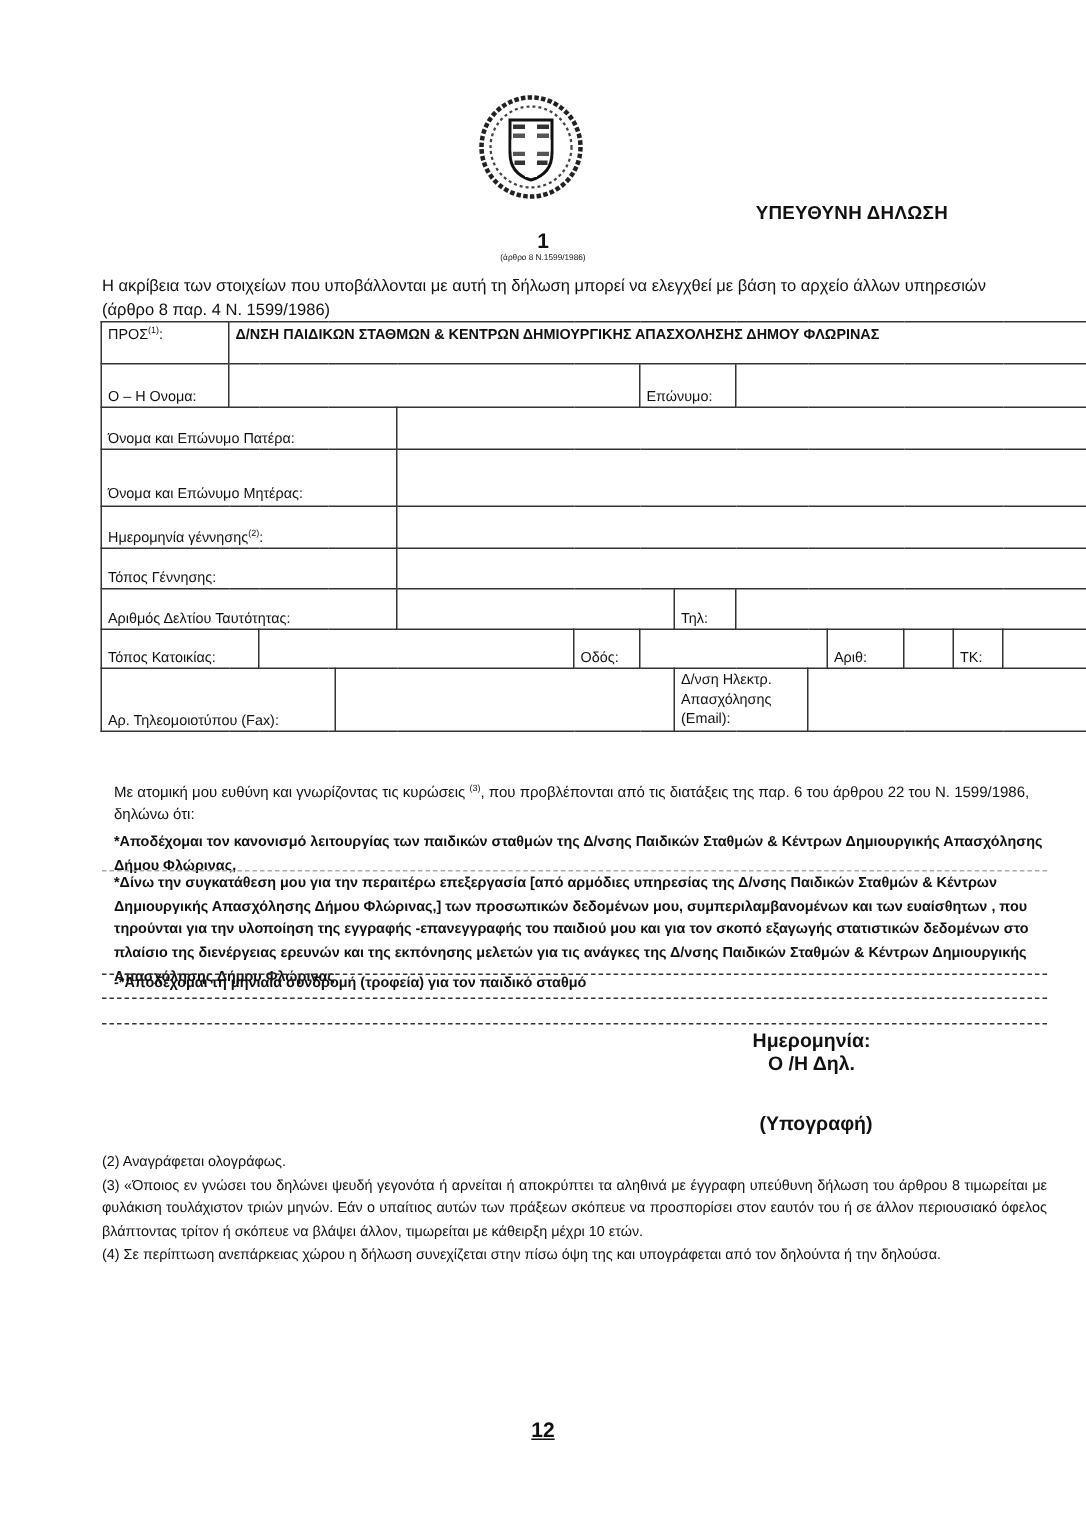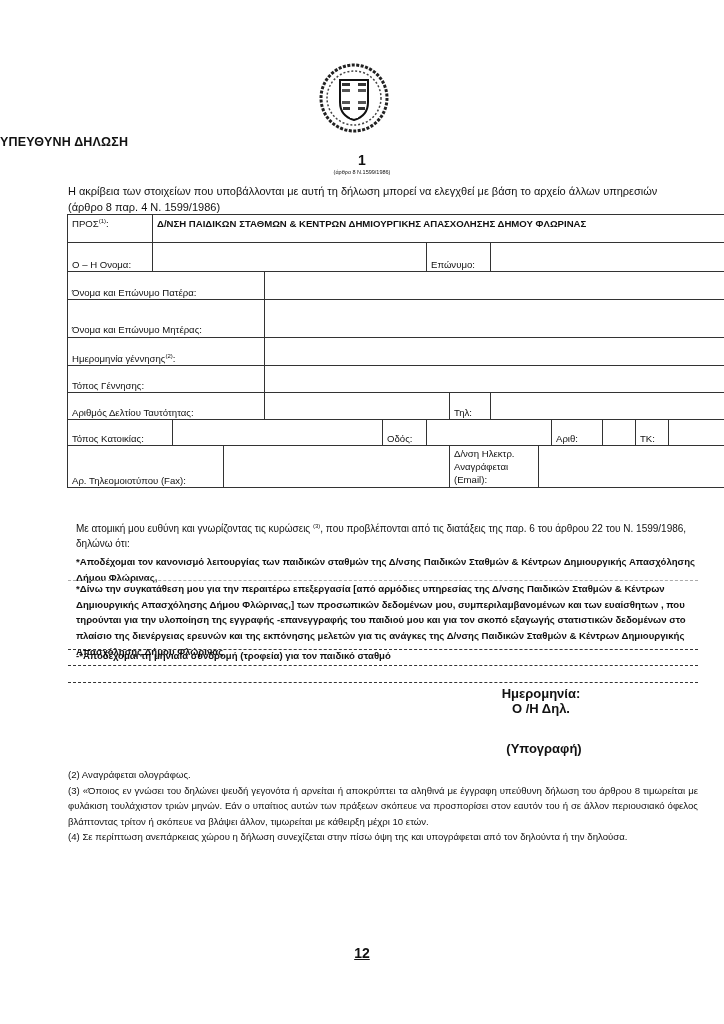--- a/index.html
+++ b/index.html
@@ -1,19 +1,19 @@
 <!DOCTYPE html>
 <html><head>
 <meta charset="utf-8">
 <style>
   html, body { margin: 0; padding: 0; background: #ffffff; }
   body { width: 724px; height: 1024px; position: relative; overflow: hidden; font-family: "Liberation Sans", sans-serif; color: #111; }
   .abs { position: absolute; }
   .emblem { left: 318px; top: 62px; width: 72px; height: 72px; }
-  .title { left: 0; width: 632px; top: 135px; text-align: left; font-weight: bold; font-size: 12.5px; letter-spacing: 0.2px; }
+  .title { left: 0; width: 632px; top: 135px; text-align: right; font-weight: bold; font-size: 12.5px; letter-spacing: 0.2px; }
   .num { left: 0; width: 724px; top: 152px; text-align: center; font-weight: bold; font-size: 14px; }
   .subref { left: 0; width: 724px; top: 169px; text-align: center; font-size: 5.5px; }
   .intro { left: 68px; top: 183px; width: 600px; font-size: 11px; line-height: 16px; }
 
   table.form { position: absolute; left: 67px; top: 214px; width: 630px; border-collapse: collapse; table-layout: fixed; font-size: 9.6px; }
   table.form td { border: 1px solid #333; padding: 0 4px 1px 4px; vertical-align: bottom; overflow: hidden; }
   table.form td.top { vertical-align: top; padding-top: 3px; }
   table.form td.bold { font-weight: bold; }
   sup { font-size: 6px; }
 
@@ -108,21 +108,21 @@
     <td>Οδός:</td>
     <td colspan="4"></td>
     <td>Αριθ:</td>
     <td></td>
     <td>ΤΚ:</td>
     <td></td>
   </tr>
   <tr style="height:42px">
     <td colspan="4">Αρ. Τηλεομοιοτύπου (Fax):</td>
     <td colspan="4"></td>
-    <td colspan="2" style="line-height:13px">Δ/νση Ηλεκτρ. Αναγράφεται (Email):</td>
+    <td colspan="2" style="line-height:13px">Δ/νση Ηλεκτρ. Απασχόλησης (Email):</td>
     <td colspan="5"></td>
   </tr>
 </tbody>
   </table>
 
 <div class="abs decl"><span>Με ατομική μου ευθύνη και γνωρίζοντας τις κυρώσεις </span><sup>(3)</sup><span>, που προβλέπονται από τις διατάξεις της παρ. 6 του άρθρου 22 του Ν. 1599/1986, δηλώνω ότι:</span></div>
 
 <div class="item" style="top:554px">*Αποδέχομαι τον κανονισμό λειτουργίας των παιδικών σταθμών της Δ/νσης Παιδικών Σταθμών &amp; Κέντρων Δημιουργικής Απασχόλησης Δήμου Φλώρινας,</div>
 <div class="dash light" style="top:580px"></div>
 <div class="item" style="top:581px">*Δίνω την συγκατάθεση μου για την περαιτέρω επεξεργασία [από αρμόδιες υπηρεσίας της Δ/νσης Παιδικών Σταθμών &amp; Κέντρων Δημιουργικής Απασχόλησης Δήμου Φλώρινας,] των προσωπικών δεδομένων μου, συμπεριλαμβανομένων και των ευαίσθητων , που τηρούνται για την υλοποίηση της εγγραφής -επανεγγραφής του παιδιού μου και για τον σκοπό εξαγωγής στατιστικών δεδομένων στο πλαίσιο της διενέργειας ερευνών και της εκπόνησης μελετών για τις ανάγκες της Δ/νσης Παιδικών Σταθμών &amp; Κέντρων Δημιουργικής Απασχόλησης Δήμου Φλώρινας</div>

